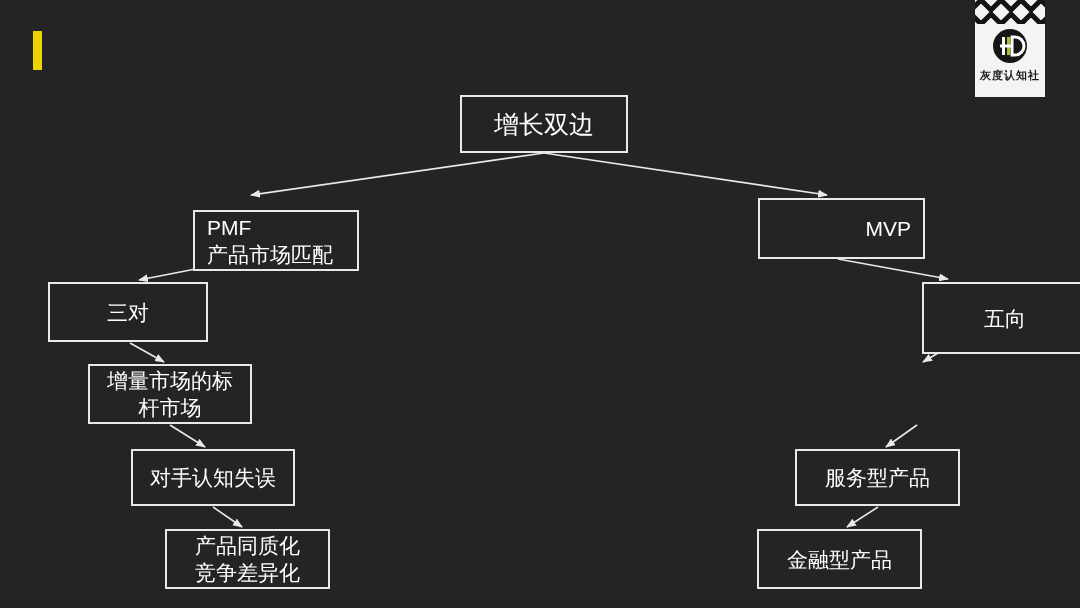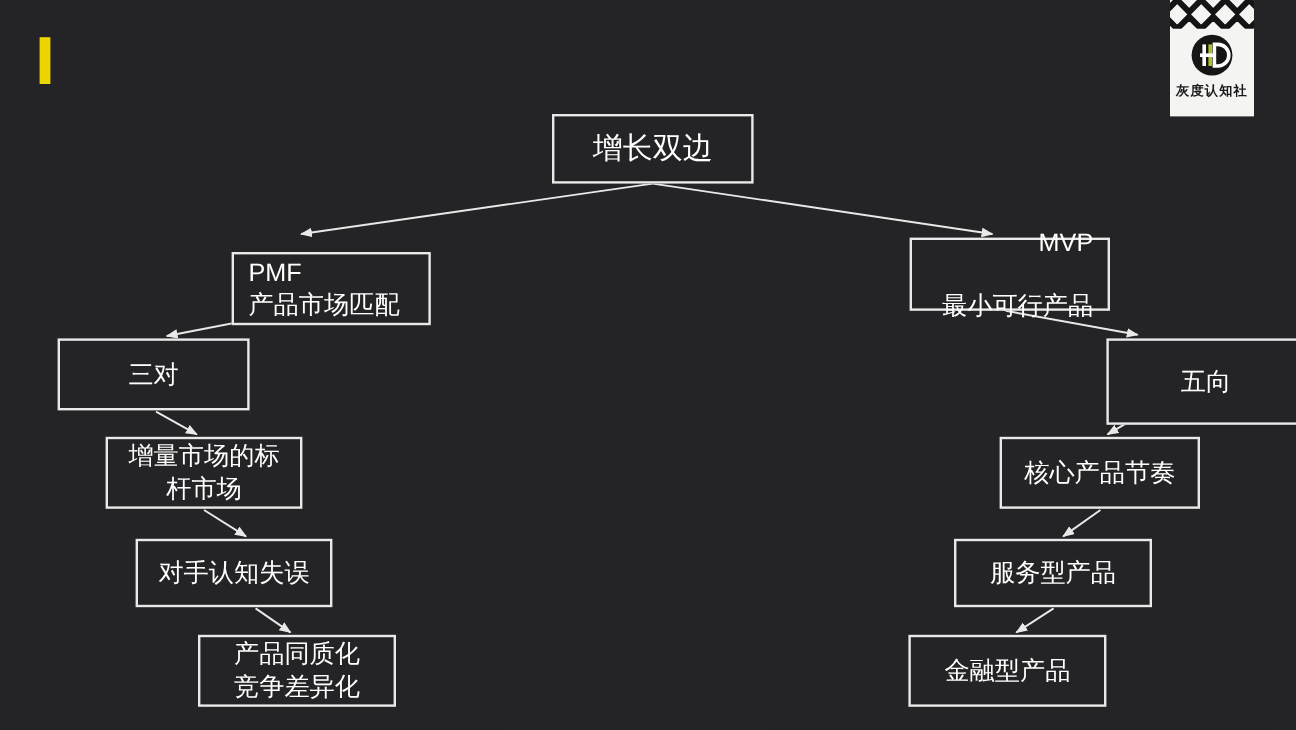--- a/index.html
+++ b/index.html
@@ -115,41 +115,37 @@
 
   <div class="node" style="left:48px; top:282px; width:160px; height:60px;">
     <span>三对</span>
   </div>
 
   <div class="node" style="left:88px; top:364px; width:164px; height:60px;">
     <span>增量市场的标</span>
     <span>杆市场</span>
   </div>
 
-  <div class="node" style="left:113px; top:449px; width:164px; height:57px;">
+  <div class="node" style="left:131px; top:449px; width:164px; height:57px;">
     <span>对手认知失误</span>
   </div>
 
   <div class="node" style="left:165px; top:529px; width:165px; height:60px;">
     <span>产品同质化</span>
     <span>竞争差异化</span>
   </div>
 
   <div class="node align-right" style="left:758px; top:198px; width:167px; height:61px;">
     <span>MVP</span>
-    <span>最小可行产品</span>
   </div>
 
   <div class="node" style="left:922px; top:282px; width:166px; height:72px;">
     <span>五向</span>
   </div>
 
-  <div class="node" style="left:833px; top:364px; width:167px; height:60px;">
-    <span>核心产品节奏</span>
-  </div>
 
   <div class="node" style="left:795px; top:449px; width:165px; height:57px;">
     <span>服务型产品</span>
   </div>
 
   <div class="node" style="left:757px; top:529px; width:165px; height:60px;">
     <span>金融型产品</span>
   </div>
 
 </div>

